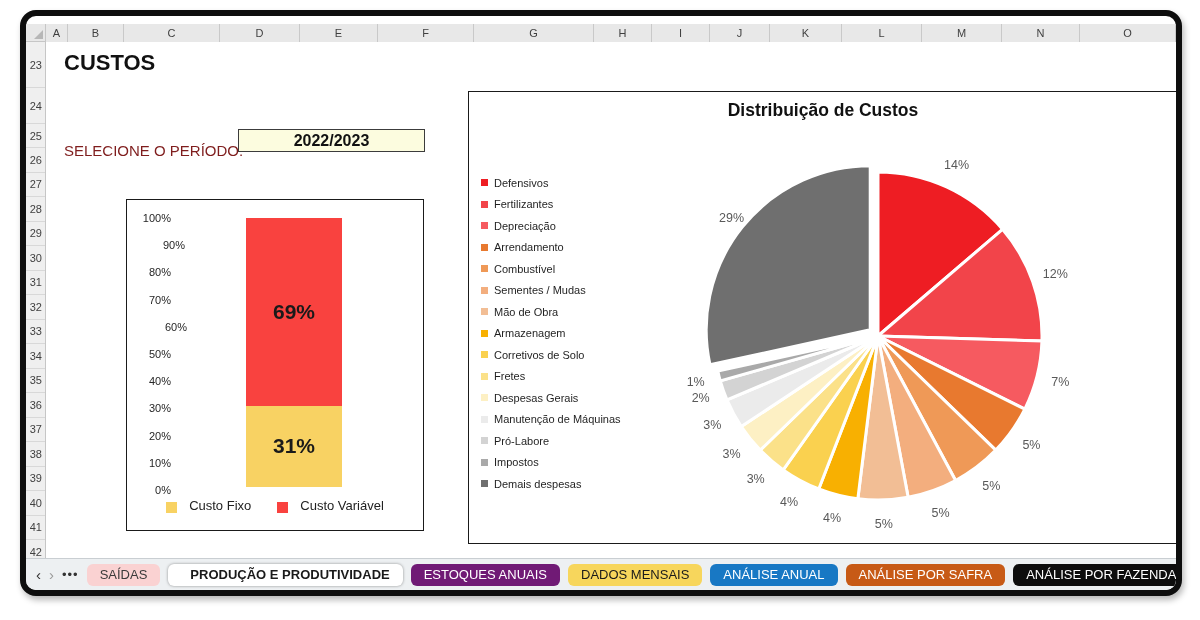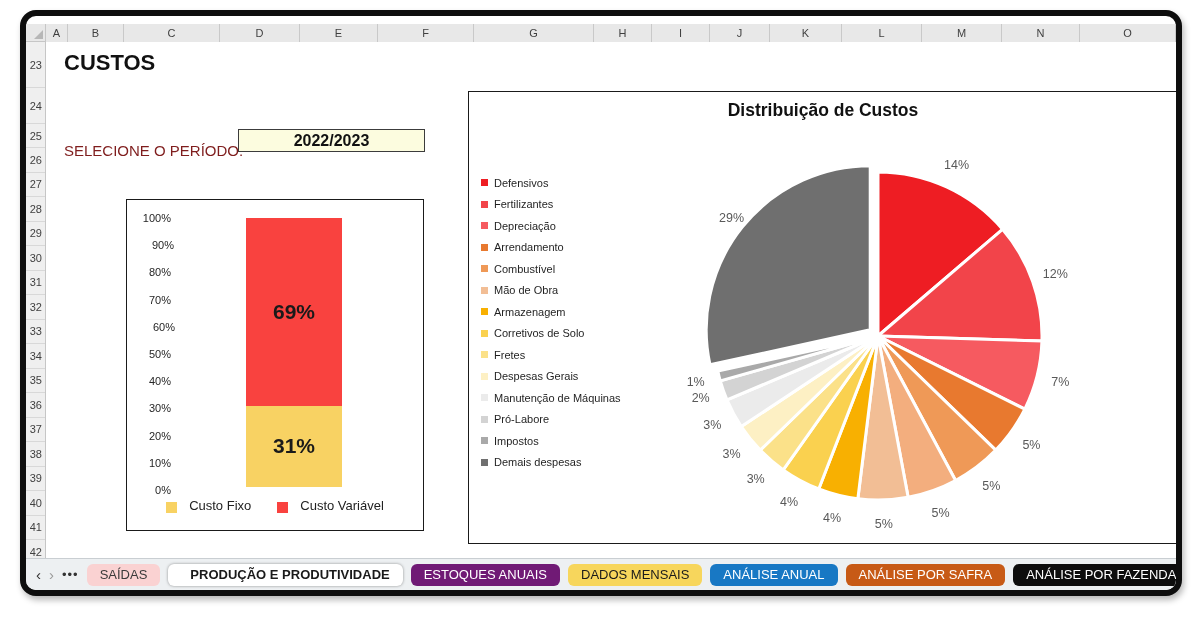--- a/index.html
+++ b/index.html
@@ -123,24 +123,24 @@
             <span class="sw" style="background: rgb(249, 66, 63);"></span>
             <span>Custo Variável</span>
           </div>
         </div>
     <div class="bar-tick" style="left: 0px; top: 284px;">0%</div>
         <div class="bar-tick" style="left: 0px; top: 256.8px;">10%</div>
         <div class="bar-tick" style="left: 0px; top: 229.6px;">20%</div>
         <div class="bar-tick" style="left: 0px; top: 202.4px;">30%</div>
         <div class="bar-tick" style="left: 0px; top: 175.2px;">40%</div>
         <div class="bar-tick" style="left: 0px; top: 148px;">50%</div>
-        <div class="bar-tick" style="left: 4px; top: 120.8px;">60%</div>
+        <div class="bar-tick" style="left: 16px; top: 120.8px;">60%</div>
         <div class="bar-tick" style="left: 0px; top: 93.6px;">70%</div>
         <div class="bar-tick" style="left: 0px; top: 66.4px;">80%</div>
-        <div class="bar-tick" style="left: 3px; top: 39.2px;">90%</div>
+        <div class="bar-tick" style="left: 14px; top: 39.2px;">90%</div>
         <div class="bar-tick" style="left: 0px; top: 12px;">100%</div>
         <div class="bar-seg" style="top: 18px; height: 187.68px; left: 119px; background: rgb(249, 66, 63);">
           <span>69%</span>
         </div>
         <div class="bar-seg" style="top: 205.68px; height: 81px; left: 119px; background: rgb(248, 210, 99);">
           <span>31%</span>
         </div>
       </div>
 
     <div class="pie-panel">
@@ -158,20 +158,24 @@
             <span class="sw" style="background: rgb(246, 90, 96);"></span>
             <span>Depreciação</span>
           </div>
           <div class="item">
             <span class="sw" style="background: rgb(232, 121, 47);"></span>
             <span>Arrendamento</span>
           </div>
           <div class="item">
             <span class="sw" style="background: rgb(239, 153, 87);"></span>
             <span>Combustível</span>
+          </div>
+          <div class="item">
+            <span class="sw" style="background: rgb(243, 174, 126);"></span>
+            <span>Sementes / Mudas</span>
           </div>
           <div class="item">
             <span class="sw" style="background: rgb(242, 190, 149);"></span>
             <span>Mão de Obra</span>
           </div>
           <div class="item">
             <span class="sw" style="background: rgb(248, 176, 1);"></span>
             <span>Armazenagem</span>
           </div>
           <div class="item">

